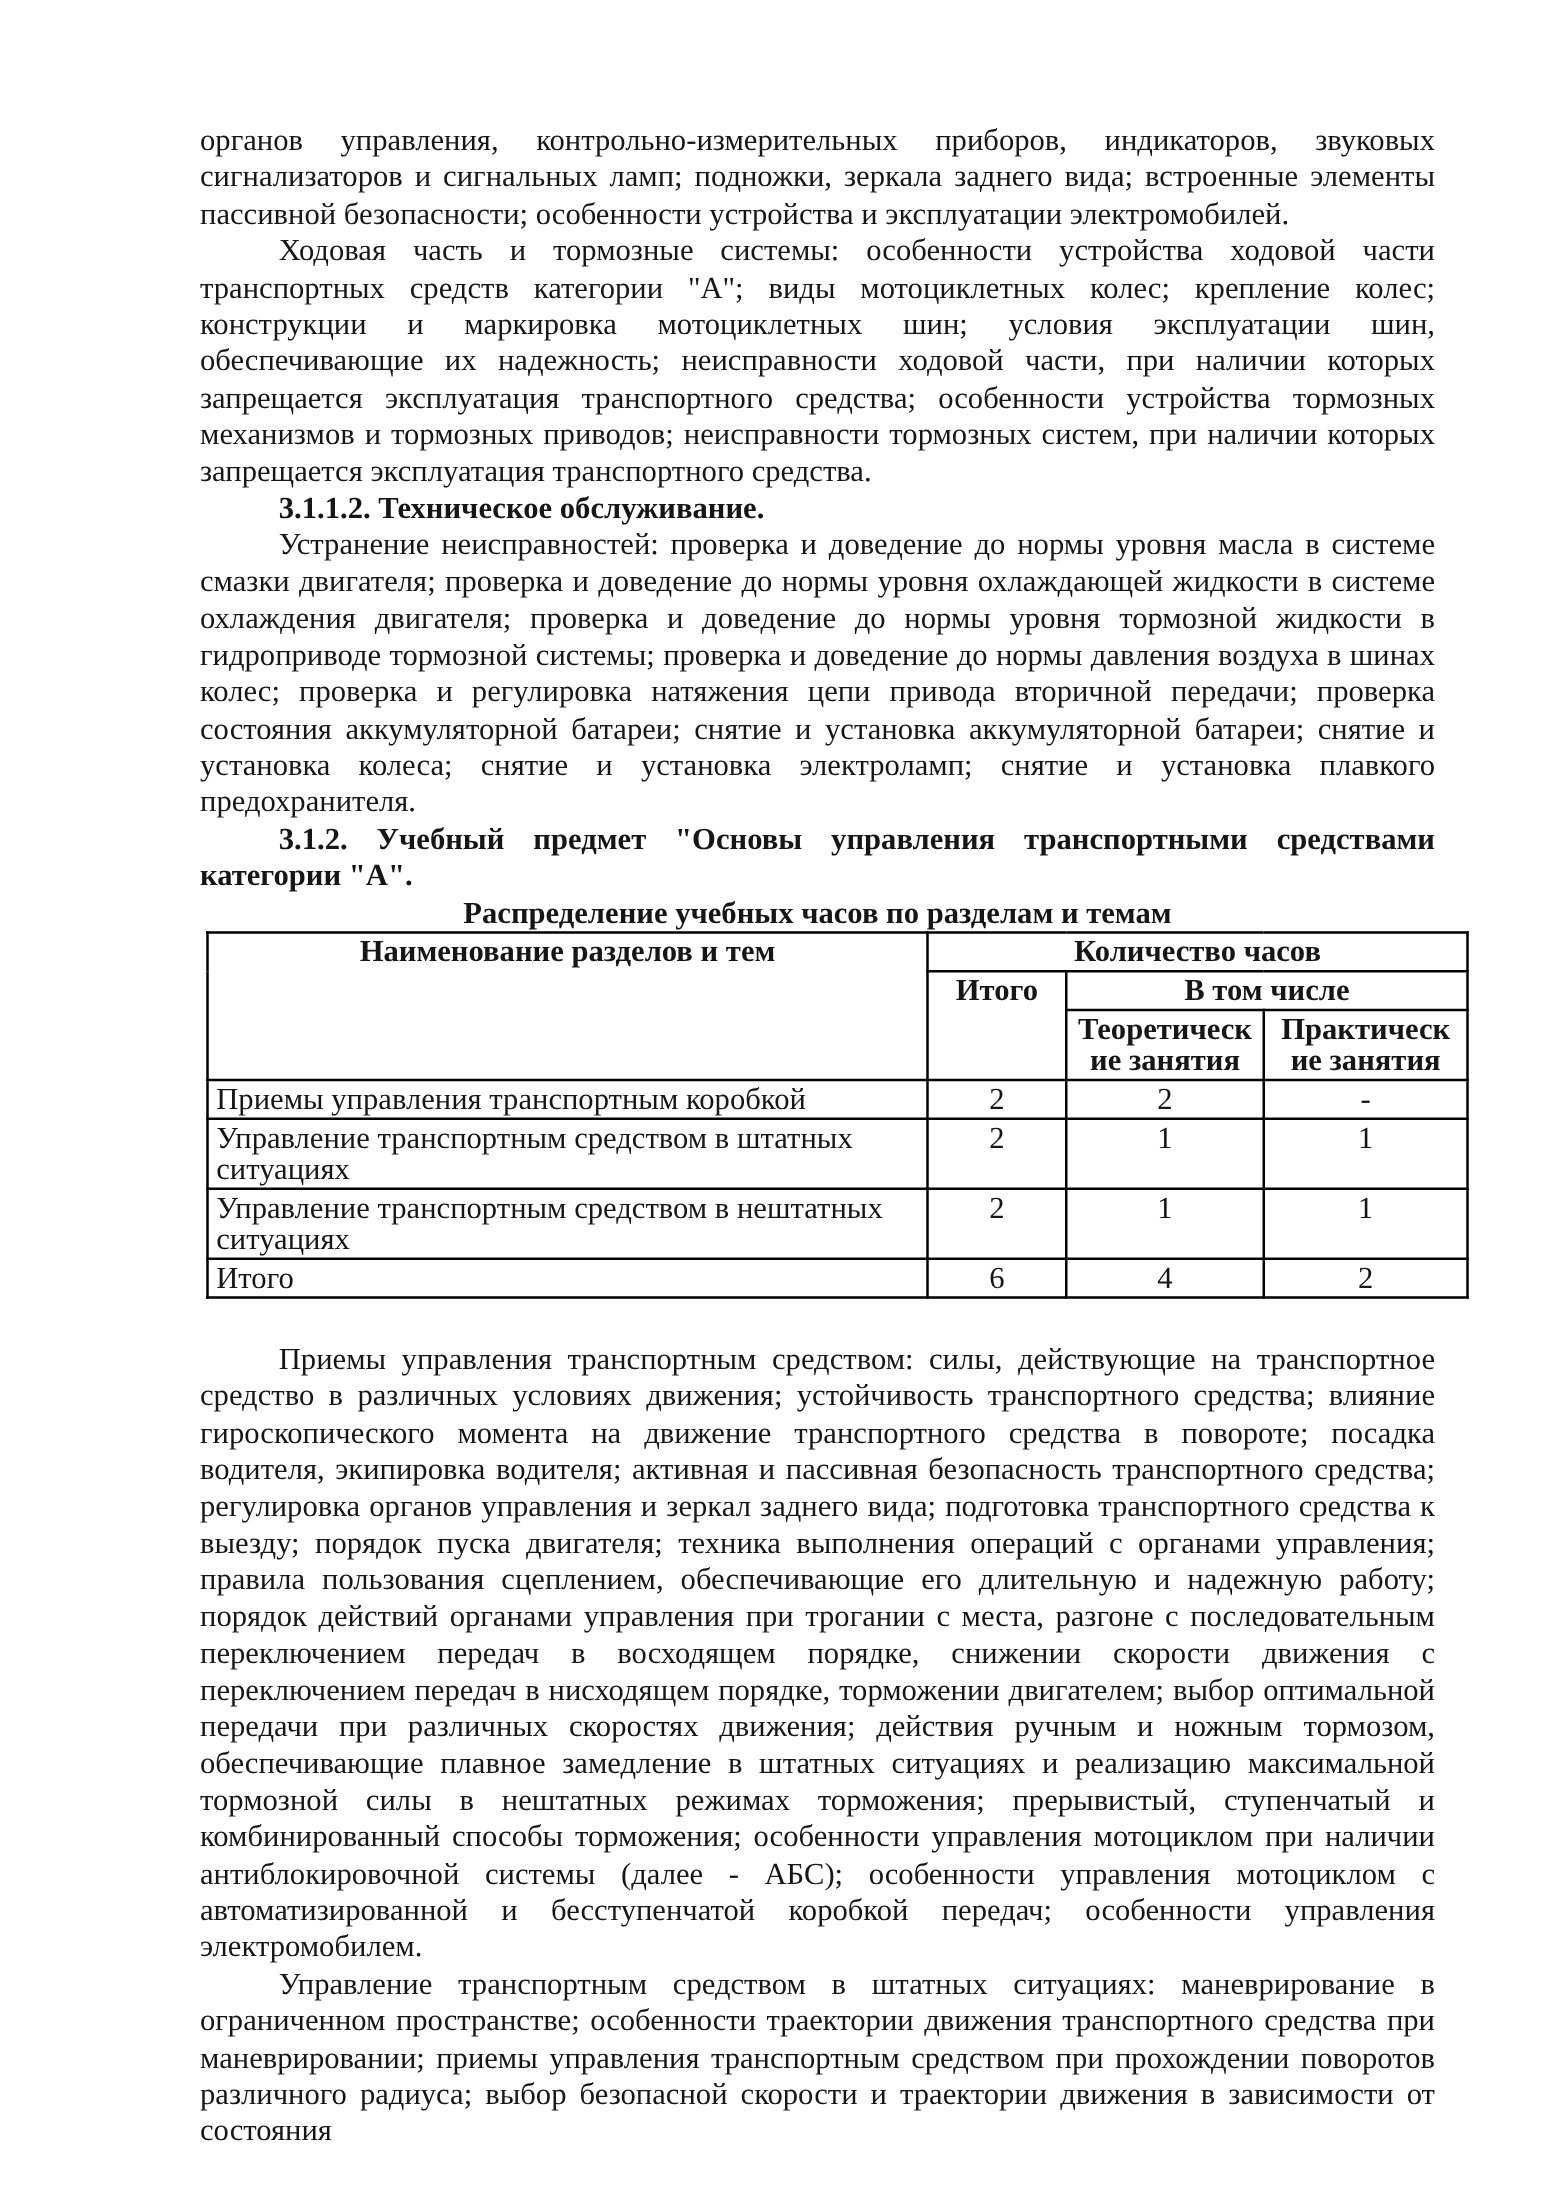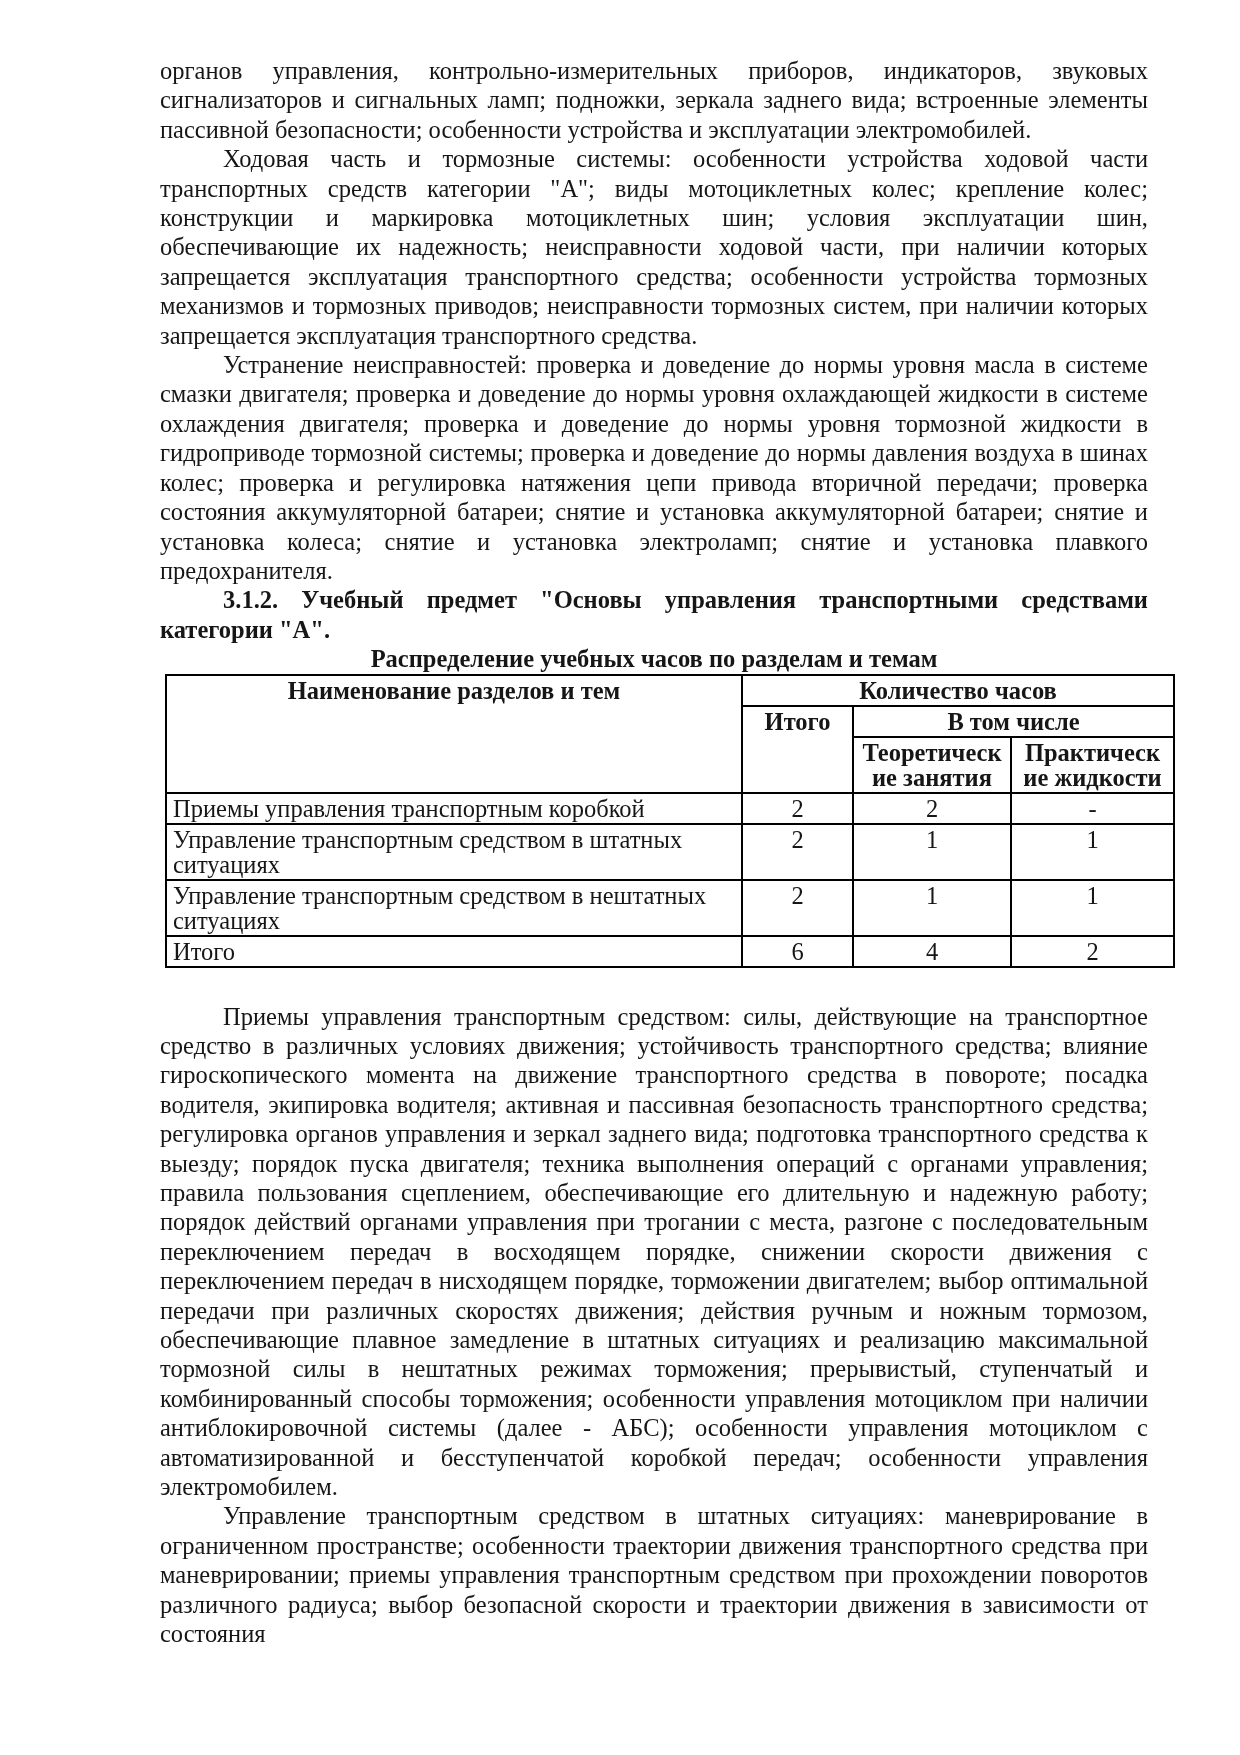--- a/index.html
+++ b/index.html
@@ -2,21 +2,21 @@
 <html><head>
 <meta charset="utf-8">
 <style>
   * { box-sizing: border-box; }
   html, body { margin: 0; padding: 0; background: #ffffff; }
   .page {
     position: relative;
     width: 1240px;
     height: 1755px;
     background: #ffffff;
-    padding: 56px 92px 0 160px;
+    padding: 98px 92px 0 160px;
     font-family: "Liberation Serif", "DejaVu Serif", serif;
     font-size: 24.5px;
     line-height: 29.4px;
     color: #161616;
     overflow: hidden;
   }
   p { margin: 0; text-align: justify; text-indent: 63px; }
   .no-indent { text-indent: 0; }
   .bold { font-weight: bold; }
   .section-heading {
@@ -51,20 +51,21 @@
   .hours td.num { text-align: center; }
   .after-table { margin-top: 34px; }
 </style>
 </head>
 <body>
 
 <div class="page">
 
   <p class="no-indent">органов управления, контрольно-измерительных приборов, индикаторов, звуковых сигнализаторов и сигнальных ламп; подножки, зеркала заднего вида; встроенные элементы пассивной безопасности; особенности устройства и эксплуатации электромобилей.</p>
   <p>Ходовая часть и тормозные системы: особенности устройства ходовой части транспортных средств категории "А"; виды мотоциклетных колес; крепление колес; конструкции и маркировка мотоциклетных шин; условия эксплуатации шин, обеспечивающие их надежность; неисправности ходовой части, при наличии которых запрещается эксплуатация транспортного средства; особенности устройства тормозных механизмов и тормозных приводов; неисправности тормозных систем, при наличии которых запрещается эксплуатация транспортного средства.</p>
+  <p class="bold">3.1.1.2. Техническое обслуживание.</p>
   <p>Устранение неисправностей: проверка и доведение до нормы уровня масла в системе смазки двигателя; проверка и доведение до нормы уровня охлаждающей жидкости в системе охлаждения двигателя; проверка и доведение до нормы уровня тормозной жидкости в гидроприводе тормозной системы; проверка и доведение до нормы давления воздуха в шинах колес; проверка и регулировка натяжения цепи привода вторичной передачи; проверка состояния аккумуляторной батареи; снятие и установка аккумуляторной батареи; снятие и установка колеса; снятие и установка электроламп; снятие и установка плавкого предохранителя.</p>
   <p class="bold">3.1.2. Учебный предмет "Основы управления транспортными средствами категории "А".</p>
 
   <p class="section-heading">Распределение учебных часов по разделам и темам</p>
 
 
   <table class="hours">
     <colgroup>
       <col style="width:576px">
       <col style="width:111px">
@@ -77,21 +78,21 @@
         <th colspan="3">Количество часов</th>
       </tr>
       <tr>
         <th rowspan="2">Итого</th>
         <th colspan="2">В том числе</th>
       </tr>
       <tr>
         <th>Теоретическ
 ие занятия</th>
         <th>Практическ
-ие жидкости</th>
+ие занятия</th>
       </tr>
       <tr>
         <td>Приемы управления транспортным коробкой</td>
         <td class="num">2</td>
         <td class="num">2</td>
         <td class="num">-</td>
       </tr>
       <tr>
         <td>Управление транспортным средством в штатных ситуациях</td>
         <td class="num">2</td>

